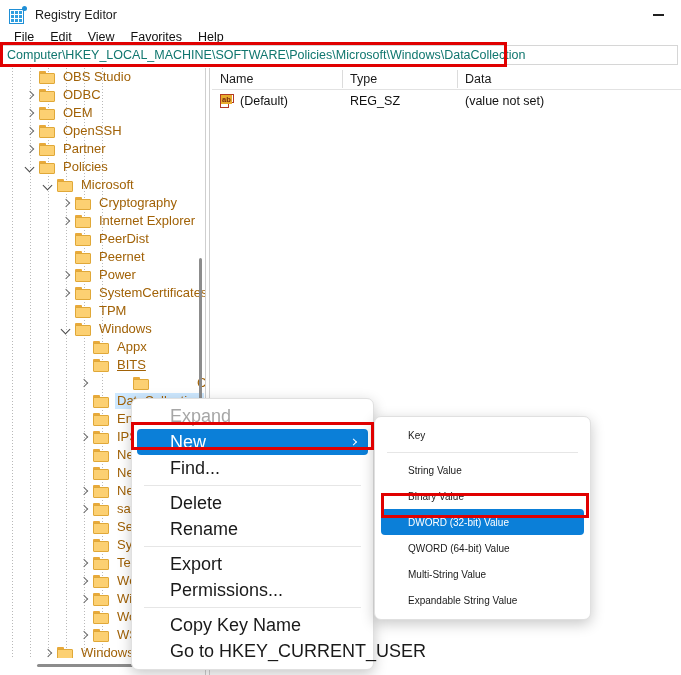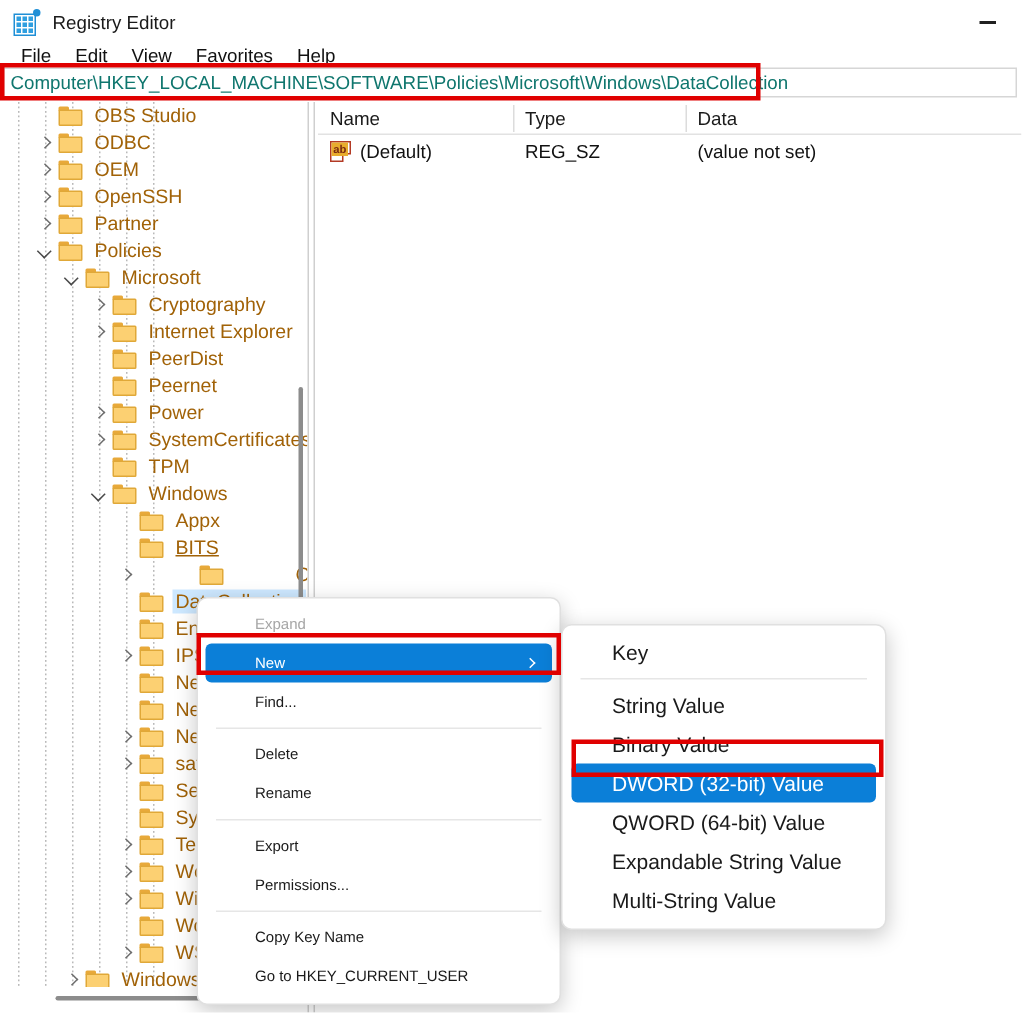--- a/index.html
+++ b/index.html
@@ -301,21 +301,21 @@
     border: 1px solid #e0e0e0;
     border-radius: 7px;
     box-shadow: 0 4px 14px rgba(0,0,0,0.22);
     padding: 4px 0 5px 0;
     z-index: 50;
   }
   .ctxitem {
     position: relative;
     height: 26px;
     display: flex; align-items: center;
-    font-size: 10px;
+    font-size: 18px;
     color: #1a1a1a;
     padding-left: 38px;
     white-space: nowrap;
   }
   .ctxitem.disabled { color: #a6a6a6; }
   .ctxitem.active {
     margin: 0 5px;
     padding-left: 33px;
     background: #0b7fd8;
     color: #ffffff;
@@ -342,21 +342,21 @@
     background: #ffffff;
     border: 1px solid #e0e0e0;
     border-radius: 7px;
     box-shadow: 0 4px 14px rgba(0,0,0,0.22);
     padding: 5px 0 6px 0;
     z-index: 60;
   }
   .subitem {
     height: 26px;
     display: flex; align-items: center;
-    font-size: 14px;
+    font-size: 10px;
     color: #1a1a1a;
     padding-left: 33px;
     white-space: nowrap;
   }
   .subitem.active {
     margin: 0 6px;
     padding-left: 27px;
     background: #0b7fd8;
     color: #ffffff;
     border-radius: 4px;
@@ -770,23 +770,23 @@
       <div class="subitem">
         <span>Binary Value</span>
       </div>
       <div class="subitem active">
         <span>DWORD (32-bit) Value</span>
       </div>
       <div class="subitem">
         <span>QWORD (64-bit) Value</span>
       </div>
       <div class="subitem">
+        <span>Multi-String Value</span>
+      </div>
+      <div class="subitem">
         <span>Expandable String Value</span>
-      </div>
-      <div class="subitem">
-        <span>Multi-String Value</span>
       </div>
     </div>
 
   <div class="redbox" id="redbox-new"></div>
   <div class="redbox" id="redbox-dword"></div>
 
 </div>
 
 </body></html>

